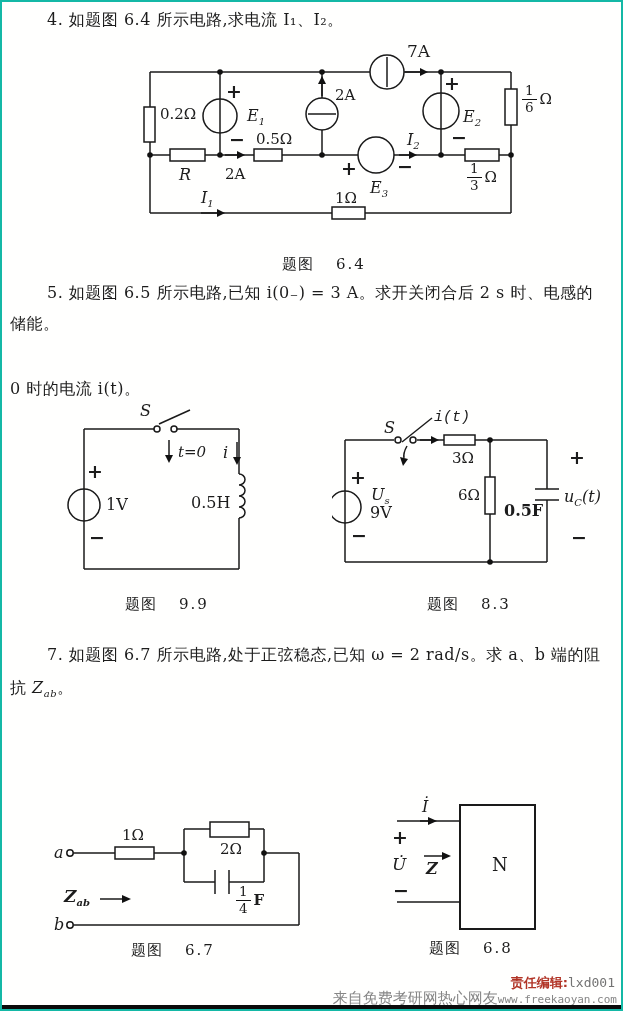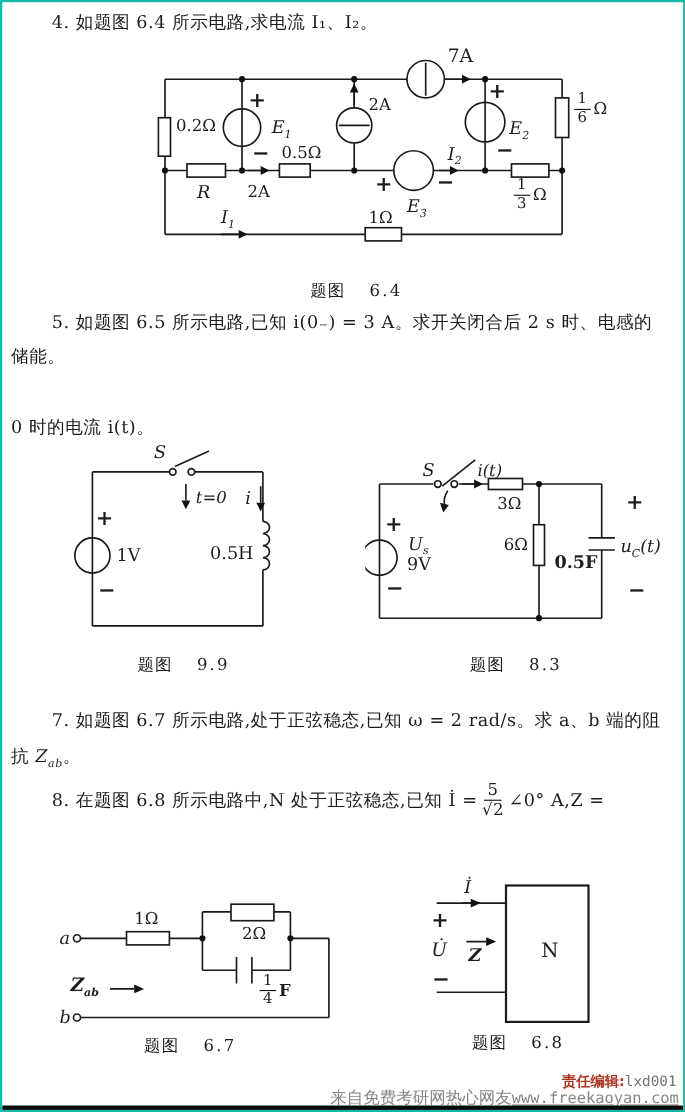--- a/index.html
+++ b/index.html
@@ -18,21 +18,21 @@
   .frac .fn{padding:0 3px 1px;border-bottom:1.4px solid #111;}
   .frac .fd{padding-top:1px;}
   .fracrow{display:inline-flex;align-items:center;gap:3px;}
   .cap{position:absolute;font-size:15px;letter-spacing:1px;}
   .cap .num{margin-left:22px;letter-spacing:2px;}
   .footer-editor{position:absolute;right:6px;top:972px;font-size:13px;font-weight:bold;
                  color:#b13325;font-family:"DejaVu Sans","Liberation Sans",sans-serif;}
   .footer-editor .val{color:#737373;font-weight:normal;font-family:"DejaVu Sans Mono","Liberation Mono",monospace;}
   .footer-src{position:absolute;right:4px;top:987px;font-size:15px;color:#868686;
               font-family:"DejaVu Sans","Liberation Sans",sans-serif;}
-  .footer-src .url{font-family:"DejaVu Sans Mono","Liberation Mono",monospace;font-size:14px;text-decoration:underline;}
+  .footer-src .url{font-family:"DejaVu Sans Mono","Liberation Mono",monospace;font-size:11px;}
 </style>
 </head>
 <body>
 
 <div class="page">
 
   <div class="line" style="left:45px;top:8px;">4. 如题图 6.4 所示电路,求电流 I₁、I₂。</div>
 
   <div class="fig" style="left:135px;top:38px;width:445px;height:200px;">
     <svg width="445" height="200" viewBox="0 0 445 200">
@@ -180,44 +180,36 @@
         <line x1="88" y1="38" x2="99" y2="38"></line>
       </g>
       <g fill="#111" stroke="none">
         <polygon points="99,34 99,42 107,38"></polygon>
         <polygon points="68,55 76,57 71,64"></polygon>
         <circle cx="158" cy="38" r="2.8"></circle>
           <circle cx="158" cy="160" r="2.8"></circle>
       </g>
     </svg>
     <span class="lbl it" style="left:52px;top:17px;font-size:16px;">S</span>
-    <span class="lbl it" style="left:102px;top:18px;">i(t)</span>
+    <span class="lbl it" style="left:102px;top:8px;font-family:Liberation Mono, monospace;">i(t)</span>
     <span class="lbl" style="left:120px;top:48px;">3Ω</span>
     <span class="lbl" style="left:126px;top:85px;">6Ω</span>
     <span class="lbl sign" style="left:18px;top:66px;">+</span>
     <span class="lbl it" style="left:39px;top:84px;font-size:16px;"><span>U</span><span class="sub">s</span></span>
     <span class="lbl" style="left:38px;top:102px;font-size:16px;">9V</span>
     <span class="lbl sign" style="left:19px;top:124px;">−</span>
     <span class="lbl" style="left:172px;top:100px;font-size:16px;font-weight:bold;">0.5F</span>
     <span class="lbl sign" style="left:237px;top:46px;">+</span>
     <span class="lbl it" style="left:232px;top:86px;font-size:16px;"><span>u</span><span class="sub">C</span><span>(t)</span></span>
     <span class="lbl sign" style="left:239px;top:126px;">−</span>
   </div>
   <div class="cap" style="left:425px;top:593px;"><span>题图</span><span class="num">8.3</span></div>
 
   <div class="line" style="left:45px;top:643px;">7. 如题图 6.7 所示电路,处于正弦稳态,已知 ω = 2 rad/s。求 a、b 端的阻</div>
   <div class="line" style="left:8px;top:676px;"><span>抗 </span><span class="it">Z</span><span class="sub">ab</span><span>。</span></div>
-  <div class="line" style="left:45px;top:702px;display:flex;align-items:center;gap:4px;height:46px;">
-    <span>8. 在题图 6.8 所示电路中,N 处于正弦稳态,已知 İ =</span>
-    <span class="frac" style="font-size:15px;">
-        <span class="fn">5</span>
-        <span class="fd">√2</span>
-      </span>
-    <span>∠0° A,Z =</span>
-  </div>
 
   <div class="fig" style="left:40px;top:795px;width:285px;height:140px;">
     <svg width="285" height="140" viewBox="0 0 285 140">
       <g stroke="#1a1a1a" stroke-width="1.5" fill="none">
         <line x1="31" y1="56" x2="73" y2="56"></line>
         <rect x="73" y="50" width="39" height="12" fill="#fff"></rect>
         <line x1="112" y1="56" x2="142" y2="56"></line>
         <line x1="142" y1="56" x2="142" y2="32"></line>
           <line x1="142" y1="32" x2="222" y2="32"></line>
         <rect x="168" y="25" width="39" height="15" fill="#fff"></rect>

